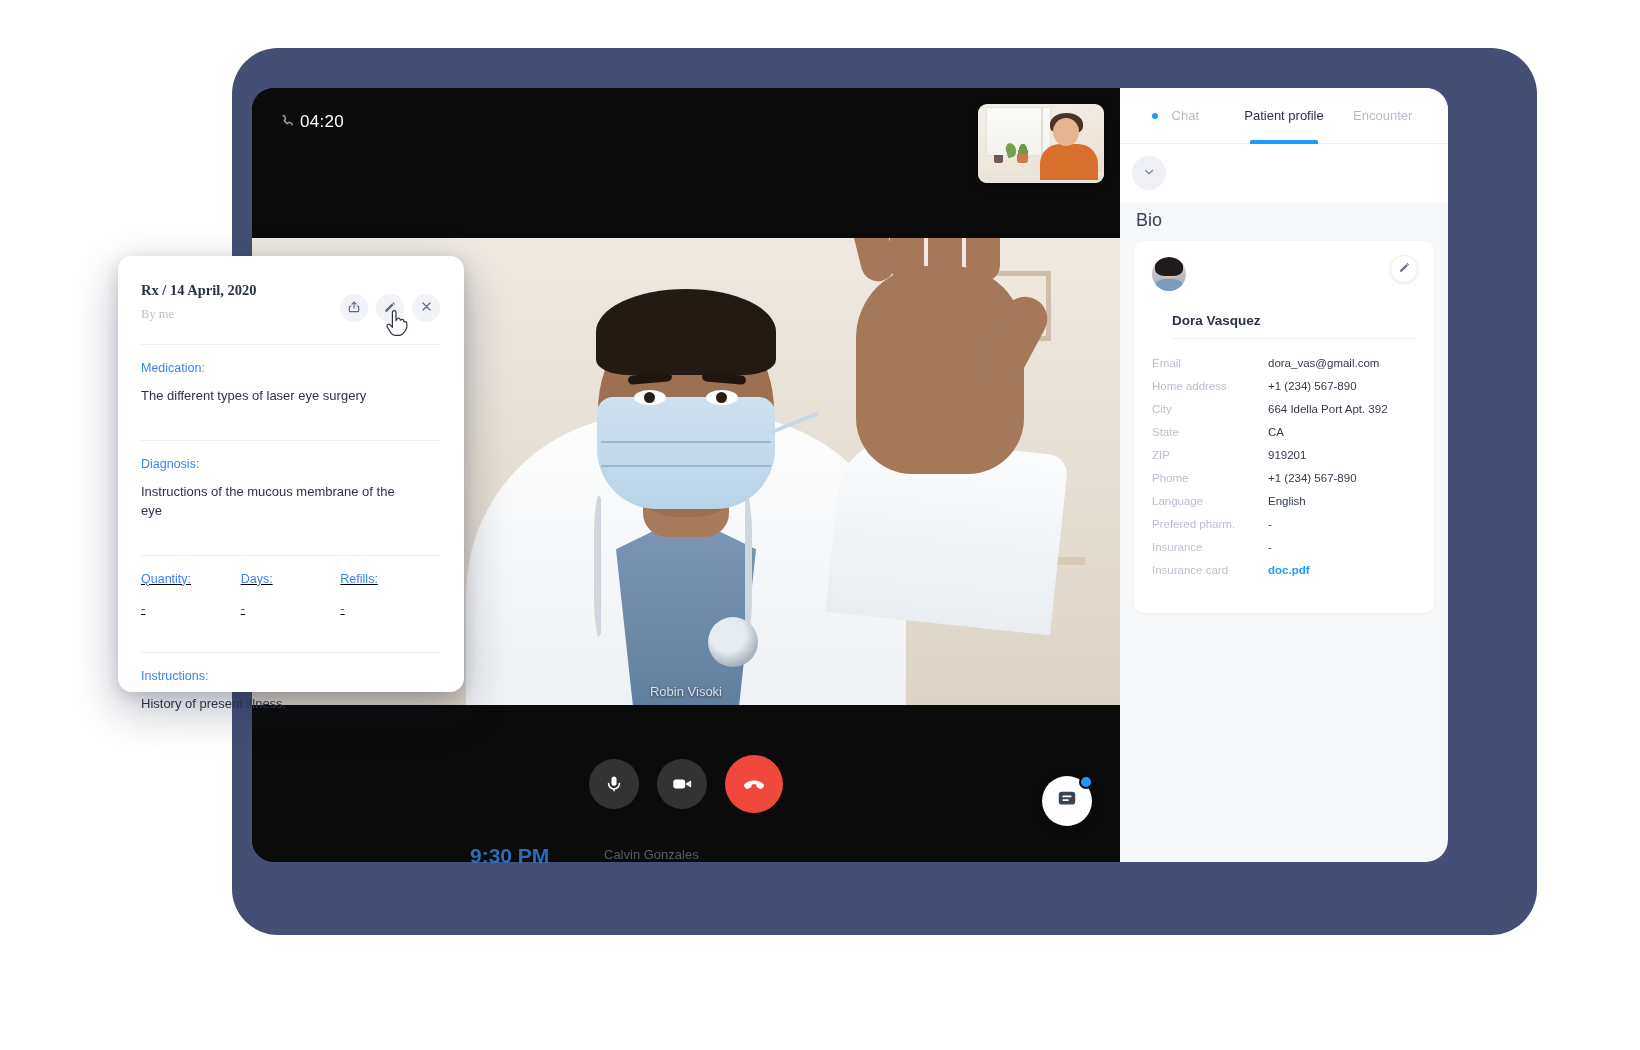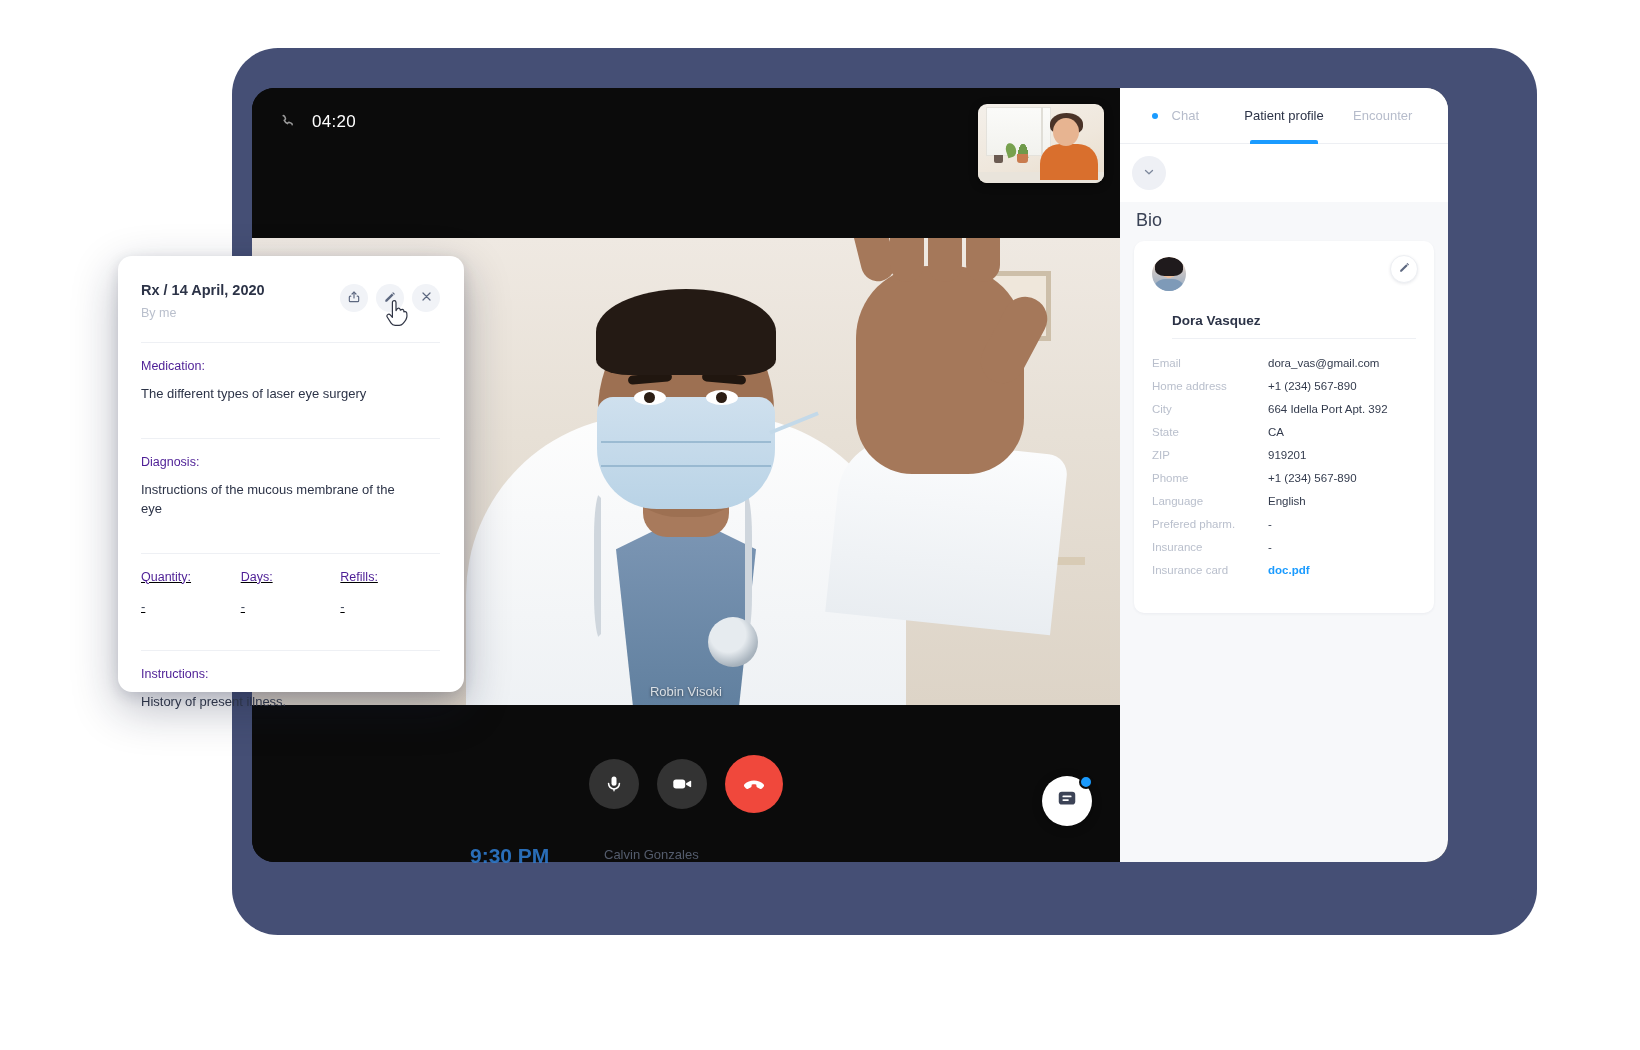--- a/index.html
+++ b/index.html
@@ -46,21 +46,21 @@
   
   .call {
     position: relative;
     width: 868px; height: 774px;
     background: #0b0b0b;
     flex: none;
   }
 
   .timer-row {
     position: absolute; left: 26px; top: 24px;
-    display: flex; align-items: center; gap: 16px;
+    display: flex; align-items: center; gap: 4px;
     z-index: 6;
   }
   .timer-row .phone-ic { width: 18px; height: 18px; display:block; }
   .timer-text { color: #fff; font-size: 17px; letter-spacing: .3px; }
 
   
   .pip {
     position: absolute; right: 16px; top: 16px;
     width: 126px; height: 79px;
     border-radius: 9px; overflow: hidden;
@@ -330,36 +330,36 @@
 
   
   .rx-card {
     position:absolute; left:118px; top:256px;
     width: 346px; height: 436px;
     background:#fff; border-radius:14px;
     box-shadow: 0 16px 46px rgba(20,28,56,.30), 0 4px 14px rgba(20,28,56,.14);
     padding: 26px 24px 0 23px;
     z-index: 40;
   }
-  .rx-head { display:flex; align-items:flex-start; justify-content:space-between; }
+  .rx-head { display:flex; align-items:flex-end; justify-content:space-between;font-family:Liberation Serif, serif; }
   .rx-title { font-size:14.5px; font-weight:700; color:#2c3347; }
   .rx-by { font-size:12.5px; color:#b9bfcc; margin-top:8px; }
   .rx-actions { display:flex; gap:8px; margin-top:2px; position:relative; }
   .rx-ic-btn {
     width:28px;height:28px;border-radius:50%;
     background:#f1f3f7; border:none; cursor:pointer;
     display:flex;align-items:center;justify-content:center;
   }
   .cursor-hand {
     position:absolute; left: 44px; top: 16px; width:26px;height:30px;
     pointer-events:none;
   }
   .rx-hr { height:1px; background:#eef0f4; margin: 22px 0 0 0; }
   .rx-sec { padding-top: 16px; }
-  .rx-label { font-size:12.5px; color:#4c1d95; margin-bottom: 12px; }
+  .rx-label { font-size:12.5px; color:#3b82f6; margin-bottom: 12px; }
   .rx-val { font-size:13px; color:#2c3347; line-height:1.45; }
   .rx-cols { display:flex; }
   .rx-col { width: 104px; text-decoration: underline; }
   .rx-col .rx-label { margin-bottom: 14px; }
   .rx-col .rx-val { color:#3a4255; }
   .rx-gap8 { height: 12px; }
 </style>
 </head>
 <body>
 

